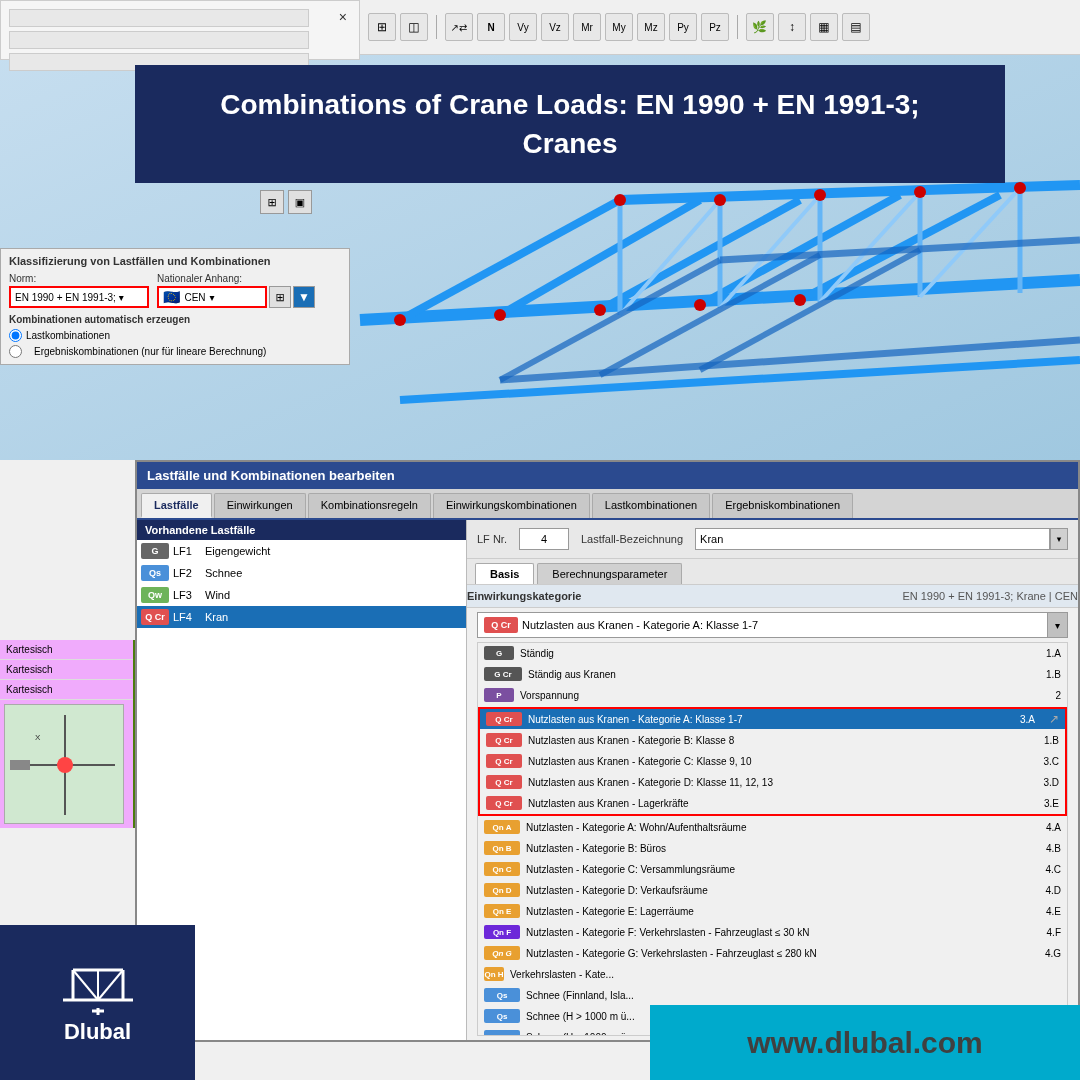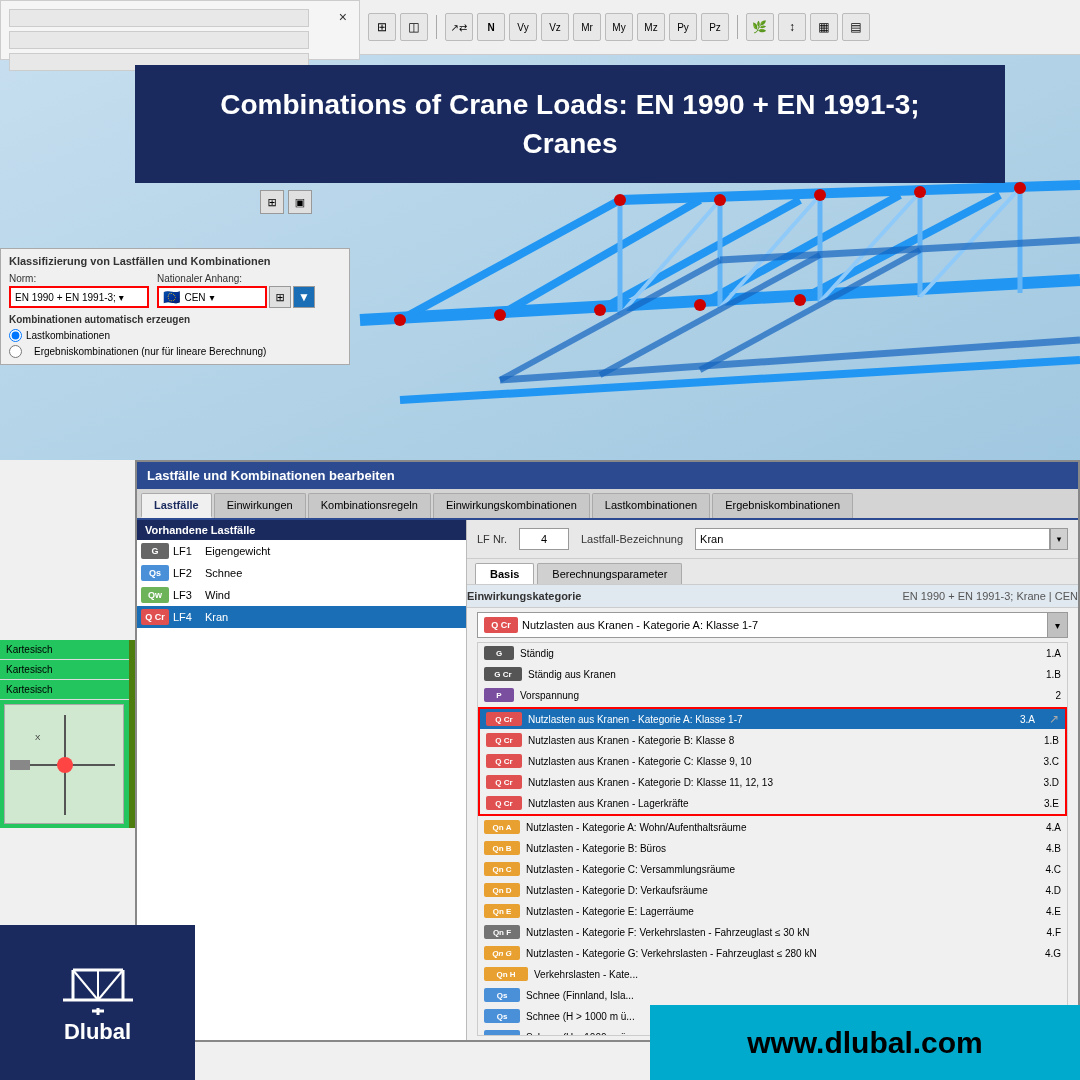--- a/index.html
+++ b/index.html
@@ -341,22 +341,22 @@
       font-size: 10px;
     }
     .cat-name { flex: 1; font-size: 10px; }
 
     
     .left-sidebar {
       position: absolute;
       left: 0;
       top: 640px;
       width: 135px;
-      background: #22c55e;
-      border-right: 6px solid #4d7c0f;
+      background: #f0abfc;
+      border-right: 2px solid #4d7c0f;
       z-index: 5;
     }
     .sidebar-item-row {
       padding: 4px 6px;
       font-size: 10px;
       border-bottom: 1px solid #ddd;
       cursor: pointer;
     }
   </style>
 </head>
@@ -641,31 +641,31 @@
           <div class="cat-badge" style="background:#e8a030;width:36px;">Qn D</div>
           <div class="cat-name">Nutzlasten - Kategorie D: Verkaufsräume</div>
           <div class="cat-code">4.D</div>
         </div>
         <div class="cat-item">
           <div class="cat-badge" style="background:#e8a030;width:36px;">Qn E</div>
           <div class="cat-name">Nutzlasten - Kategorie E: Lagerräume</div>
           <div class="cat-code">4.E</div>
         </div>
         <div class="cat-item">
-          <div class="cat-badge" style="background:#737373;width:36px;">Qn F</div>
+          <div class="cat-badge" style="background:#6d28d9;width:36px;">Qn F</div>
           <div class="cat-name">Nutzlasten - Kategorie F: Verkehrslasten - Fahrzeuglast ≤ 30 kN</div>
           <div class="cat-code">4.F</div>
         </div>
         <div class="cat-item">
           <div class="cat-badge" style="background:#e8a030;width:36px;font-style:italic;">Qn G</div>
           <div class="cat-name">Nutzlasten - Kategorie G: Verkehrslasten - Fahrzeuglast ≤ 280 kN</div>
           <div class="cat-code">4.G</div>
         </div>
         <div class="cat-item">
-          <div class="cat-badge" style="background:#e8a030;width:44px;">Qn H</div>
+          <div class="cat-badge" style="background:#e8a030;width:20px;">Qn H</div>
           <div class="cat-name">Verkehrslasten - Kate...</div>
           <div class="cat-code"></div>
         </div>
         <div class="cat-item">
           <div class="cat-badge" style="background:#4a90d9;width:36px;">Qs</div>
           <div class="cat-name">Schnee (Finnland, Isla...</div>
           <div class="cat-code"></div>
         </div>
         <div class="cat-item">
           <div class="cat-badge" style="background:#4a90d9;width:36px;">Qs</div>
@@ -694,14 +694,14 @@
     <line x1="15" y1="10" x2="40" y2="40" stroke="white" stroke-width="2"></line>
     <line x1="65" y1="10" x2="40" y2="40" stroke="white" stroke-width="2"></line>
 
     <line x1="40" y1="48" x2="40" y2="55" stroke="white" stroke-width="3"></line>
     <line x1="34" y1="51" x2="46" y2="51" stroke="white" stroke-width="3"></line>
   </svg>
   <div style="color:white;font-size:22px;font-weight:bold;margin-top:4px;">Dlubal</div>
 </div>
 
 <div style="position:absolute;bottom:0;right:0;width:430px;height:75px;background:#00aacc;display:flex;align-items:center;justify-content:center;z-index:25;">
-  <div style="color:#000000;font-size:30px;font-weight:bold;">www.dlubal.com</div>
+  <div style="color:#404040;font-size:30px;font-weight:bold;">www.dlubal.com</div>
 </div>
 
 </body></html>

